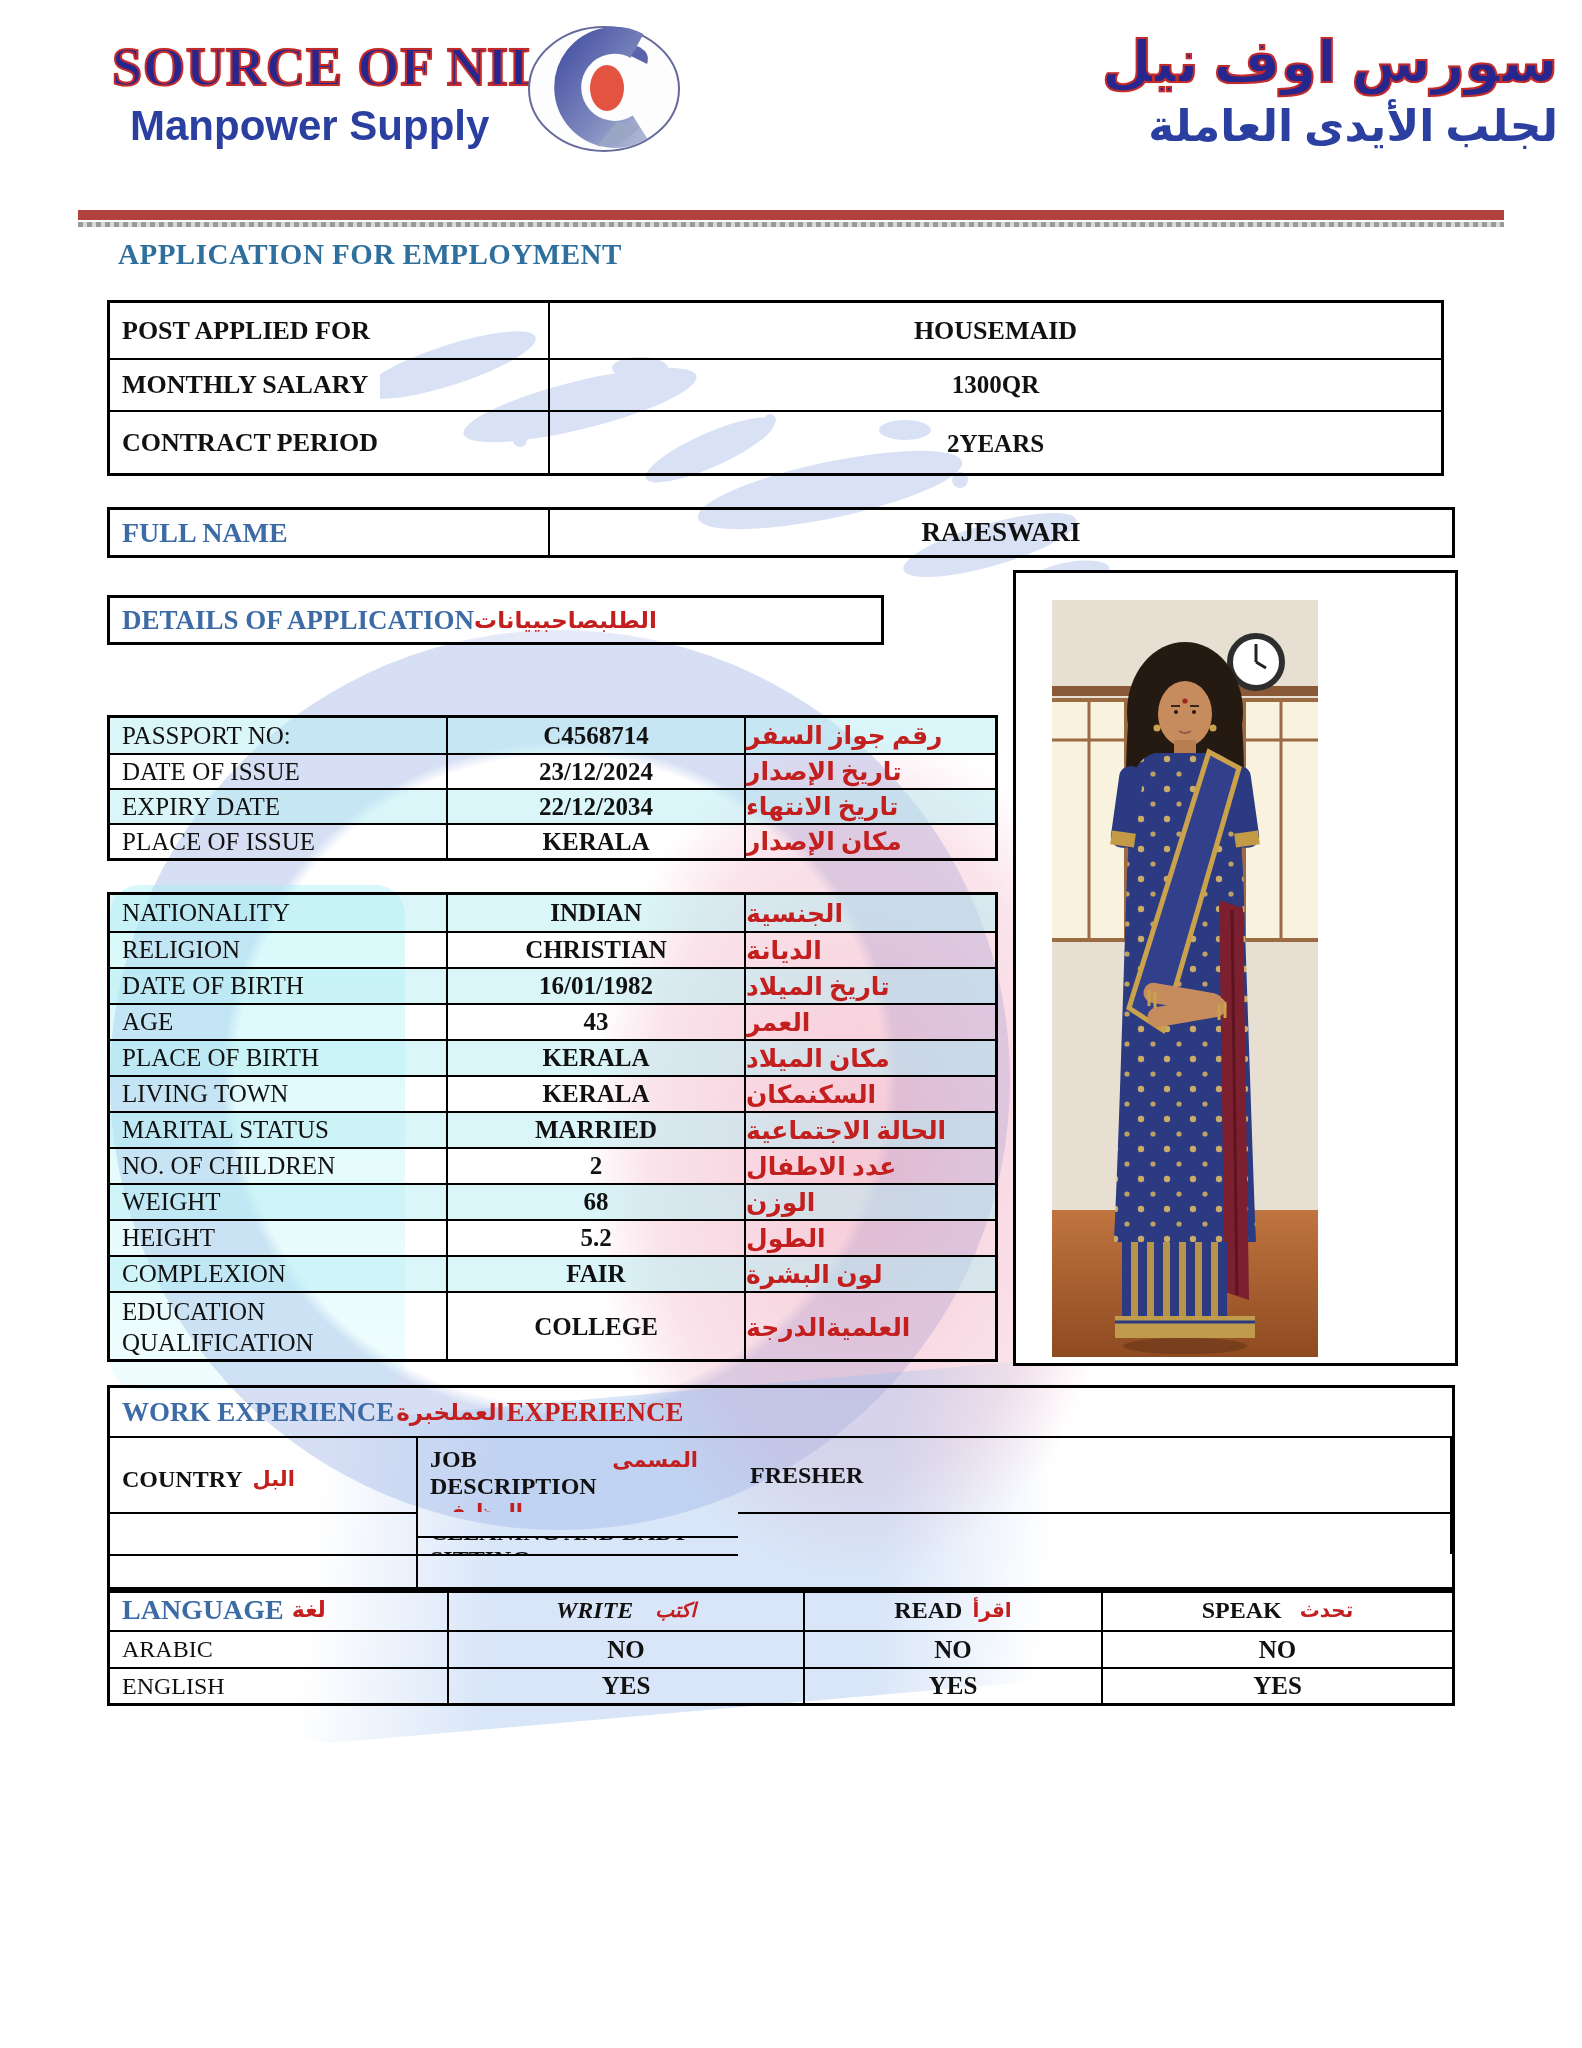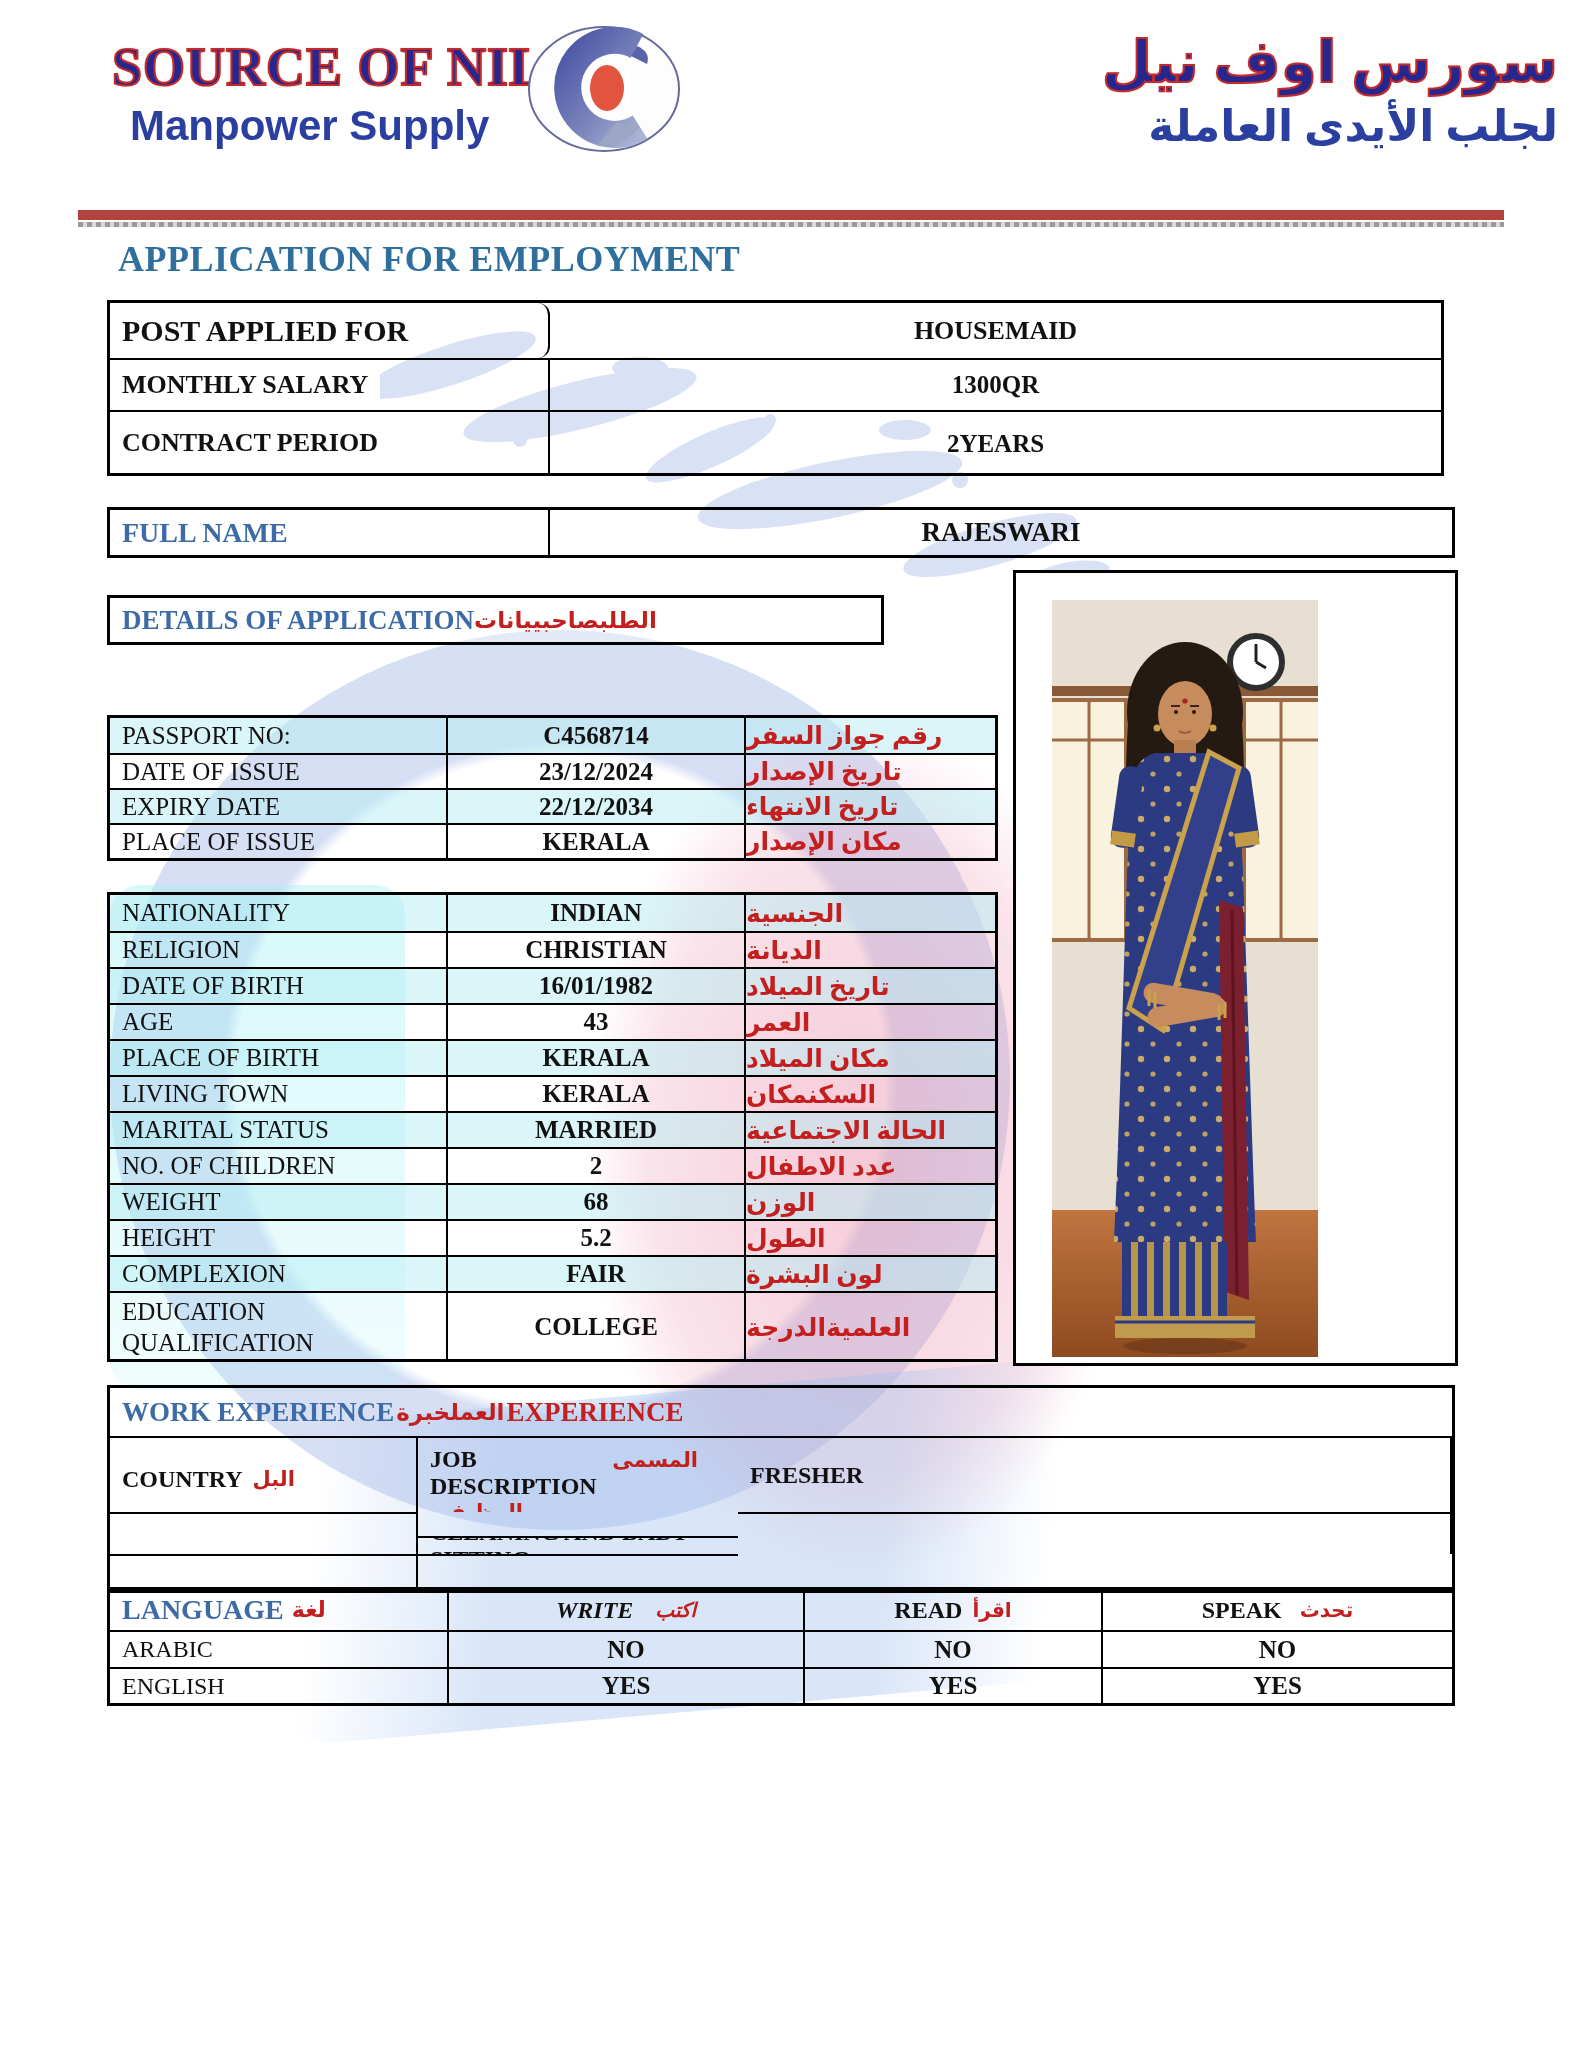--- a/index.html
+++ b/index.html
@@ -11,21 +11,21 @@
             -webkit-text-stroke:2px #c22b2b;text-shadow:0 0 2px #c22b2b;}
   .logo-en2{left:130px;top:102px;font-size:42px;font-weight:bold;color:#2b3fa0;
             font-family:"Liberation Sans",sans-serif;}
   .logo-ar1{right:24px;top:28px;font-size:58px;font-weight:bold;color:#26268e;direction:rtl;
             -webkit-text-stroke:2px #c22b2b;text-shadow:0 0 2px #c22b2b;}
   .logo-ar2{right:24px;top:100px;font-size:44px;font-weight:bold;color:#2b3fa0;direction:rtl;}
   .logo-badge{left:527px;top:24px;width:155px;height:130px;}
   .redline{left:78px;top:210px;width:1426px;height:10px;background:#b2423e;}
   .hatchline{left:78px;top:222px;width:1426px;height:5px;
              background:repeating-linear-gradient(90deg,#9a9a9a 0 5px,#d9d9d9 5px 9px);}
-  .doc-title{left:118px;top:238px;font-size:36px;font-weight:bold;color:#2e6f9e;letter-spacing:.5px;}
+  .doc-title{left:118px;top:238px;font-size:29px;font-weight:bold;color:#2e6f9e;letter-spacing:.5px;}
   
   .grid{position:absolute;display:grid;border:3px solid #000;box-sizing:border-box;z-index:2;background:transparent;}
   .grid>div{box-sizing:border-box;display:flex;align-items:center;overflow:hidden;font-size:25px;}
   .br{border-right:2px solid #000;} .bt{border-top:2px solid #000;}
   .cL{padding-left:12px;} .bold{font-weight:bold;}
   .cV{justify-content:center;font-weight:bold;}
   .cA{justify-content:flex-end;padding-right:12px;color:#c41f1f;font-size:22px;font-weight:600;direction:rtl;}
   .vtop{align-items:flex-start;padding-top:2px;}
   .tint{background:rgba(182,238,244,0.5);}
   .blueh{color:#3c6ba5;font-weight:bold;}
@@ -88,21 +88,21 @@
     <ellipse cx="80" cy="64" rx="17" ry="23" fill="#e2543f"></ellipse>
   </svg>
   <div class="abs logo-ar1">سورس اوف نيل</div>
   <div class="abs logo-ar2">لجلب الأيدى العاملة</div>
   <div class="abs redline"></div>
   <div class="abs hatchline"></div>
 
   <div class="abs doc-title">APPLICATION FOR EMPLOYMENT</div>
 
   <div class="grid" style="left:107px;top:300px;width:1337px;grid-template-columns:440px 1fr;grid-template-rows:55px 52px 63px;">
-    <div class="cL bold br" style="font-size:30px;border-radius:12px;">POST APPLIED FOR</div>
+    <div class="cL bold br" style="font-size:26px;">POST APPLIED FOR</div>
     <div class="cV" style="font-size:26px;">HOUSEMAID</div>
     <div class="cL bold br bt" style="font-size:26px;">MONTHLY SALARY</div>
     <div class="cV bt">1300QR</div>
     <div class="cL bold br bt" style="font-size:26px;">CONTRACT PERIOD</div>
     <div class="cV bt vtop">2YEARS</div>
   </div>
 
   <div class="grid" style="left:107px;top:507px;width:1348px;grid-template-columns:440px 1fr;grid-template-rows:45px;">
     <div class="cL blueh br" style="font-size:28px;">FULL NAME</div>
     <div class="cV" style="font-size:27px;">RAJESWARI</div>

